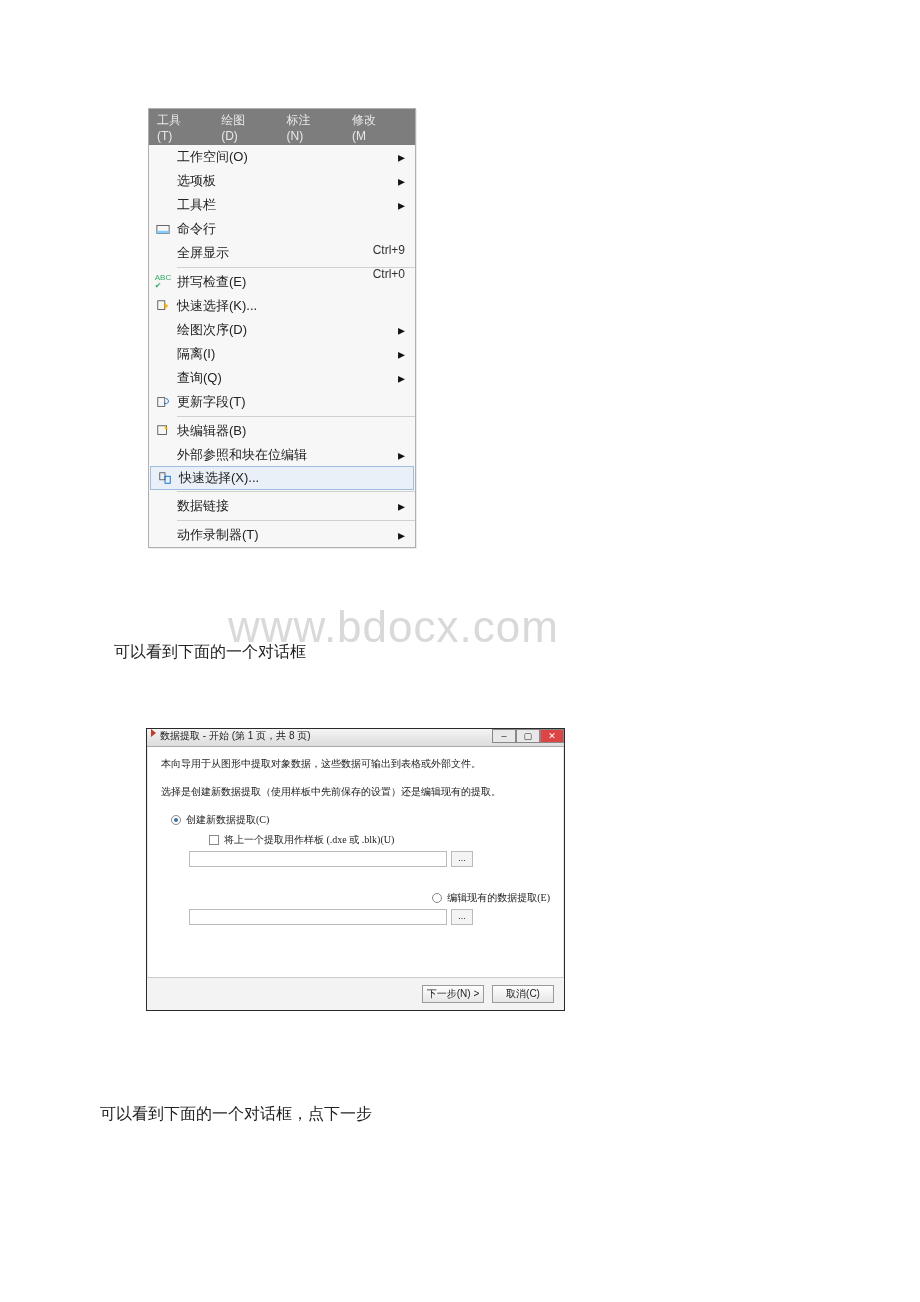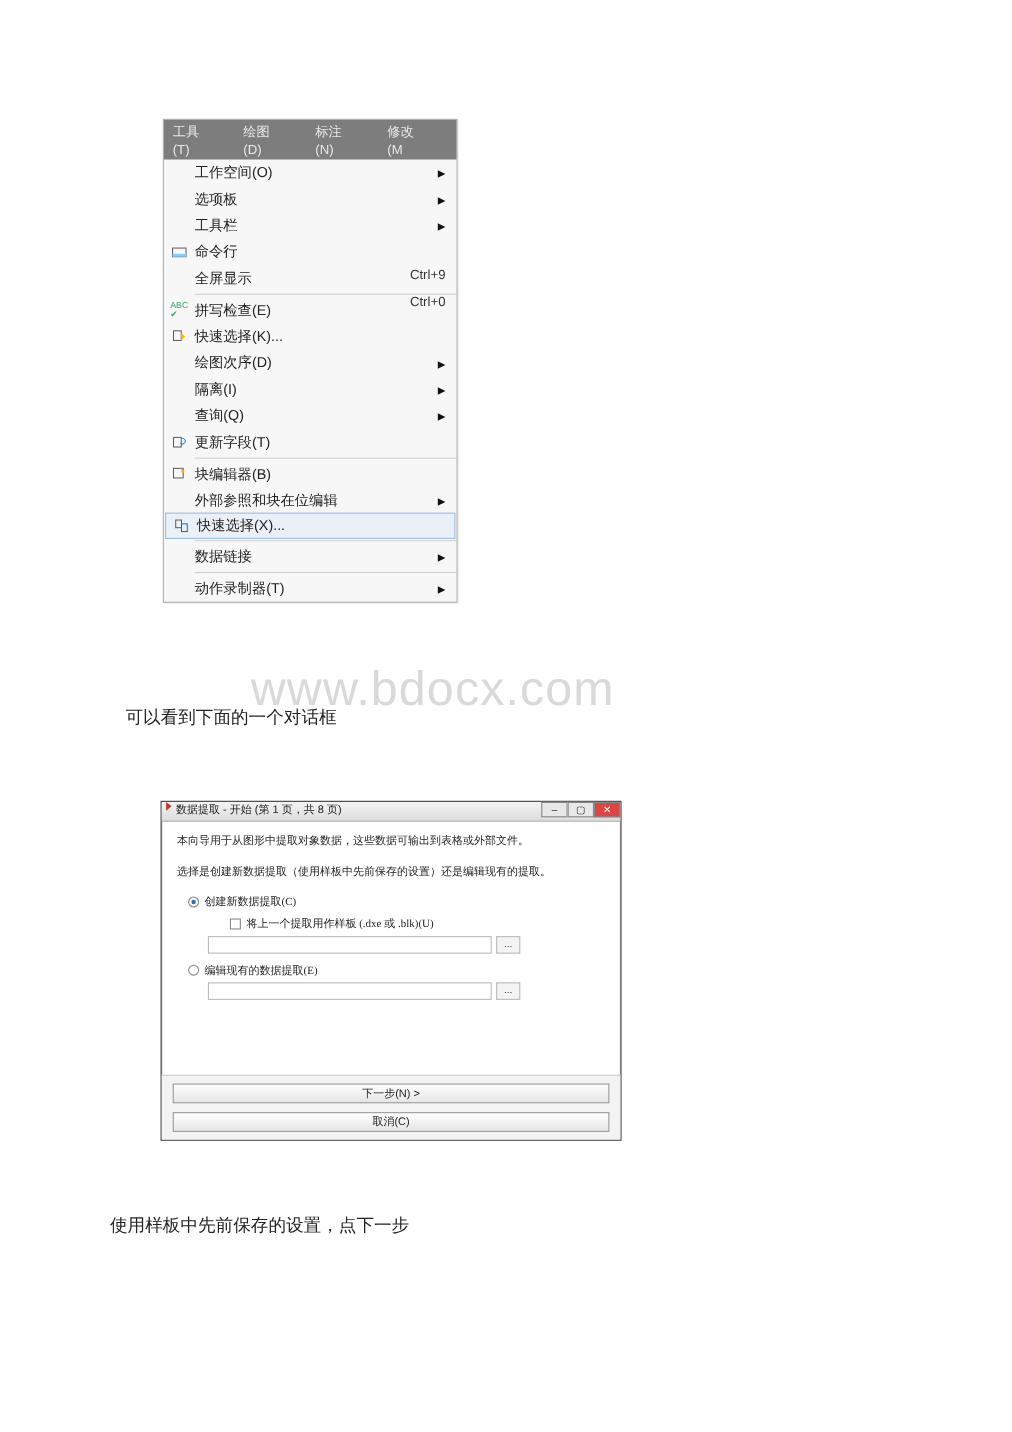--- a/index.html
+++ b/index.html
@@ -150,21 +150,20 @@
       font-size: 9px; text-align: center; line-height: 13px;
     }
 
     .dlg-footer {
       border-top: 1px solid #ccc;
       padding: 7px 10px;
       display: flex;
       justify-content: flex-end;
       gap: 8px;
       background: #f3f3f3;
-      flex-direction: column;
     }
     .dlg-btn {
       min-width: 62px;
       height: 18px;
       border: 1px solid #9a9a9a;
       background: linear-gradient(#fefefe, #e6e6e6);
       font-size: 10px;
       display: flex;
       align-items: center;
       justify-content: center;
@@ -316,28 +315,28 @@
     </div>
     <div class="radio-row" style="margin-left:28px;padding-left:20px;">
       <span class="chkbox"></span>
       <span>将上一个提取用作样板   (.dxe 或 .blk)(U)</span>
     </div>
     <div class="path-row">
       <div class="path-input"></div>
       <div class="path-btn">...</div>
     </div>
 
-    <div class="radio-row" style="margin-top:8px;">
+    <div class="radio-row" style="margin-top:24px;justify-content:flex-end;">
       <span class="radio-dot"></span>
       <span>编辑现有的数据提取(E)</span>
     </div>
     <div class="path-row">
       <div class="path-input"></div>
       <div class="path-btn">...</div>
     </div>
   </div>
   <div class="dlg-footer">
     <div class="dlg-btn">下一步(N) &gt;</div>
     <div class="dlg-btn">取消(C)</div>
   </div>
 </div>
 
-<div class="para para2">使用样板中先前保存的设置，点下一步</div>
+<div class="para para2">可以看到下面的一个对话框，点下一步</div>
 
 </body></html>

